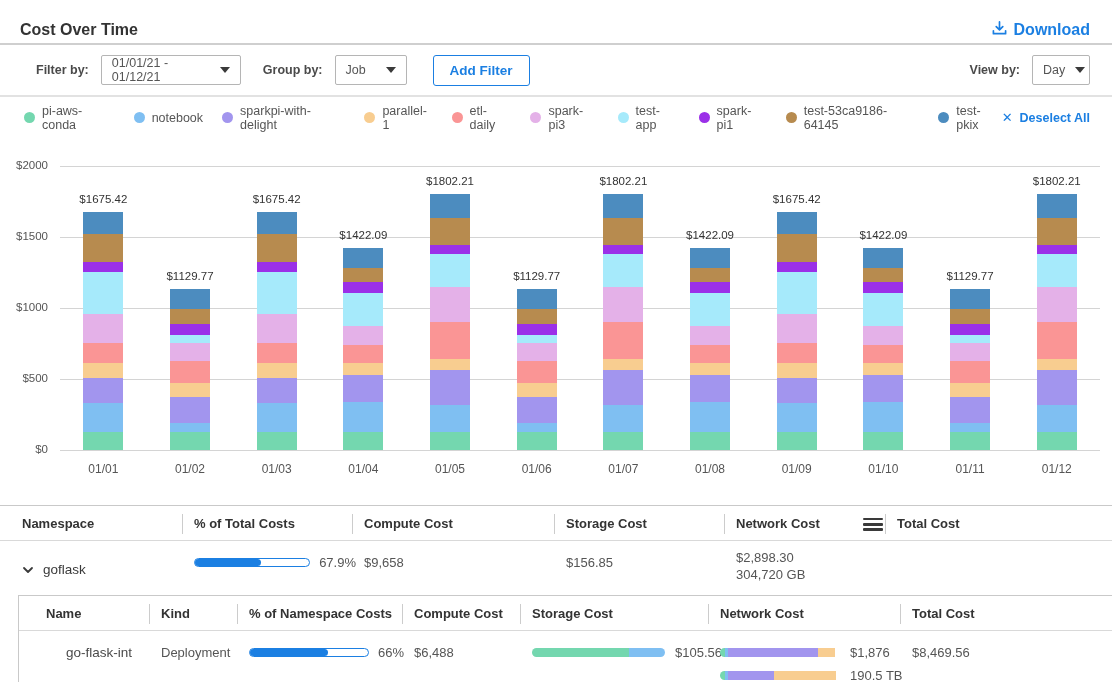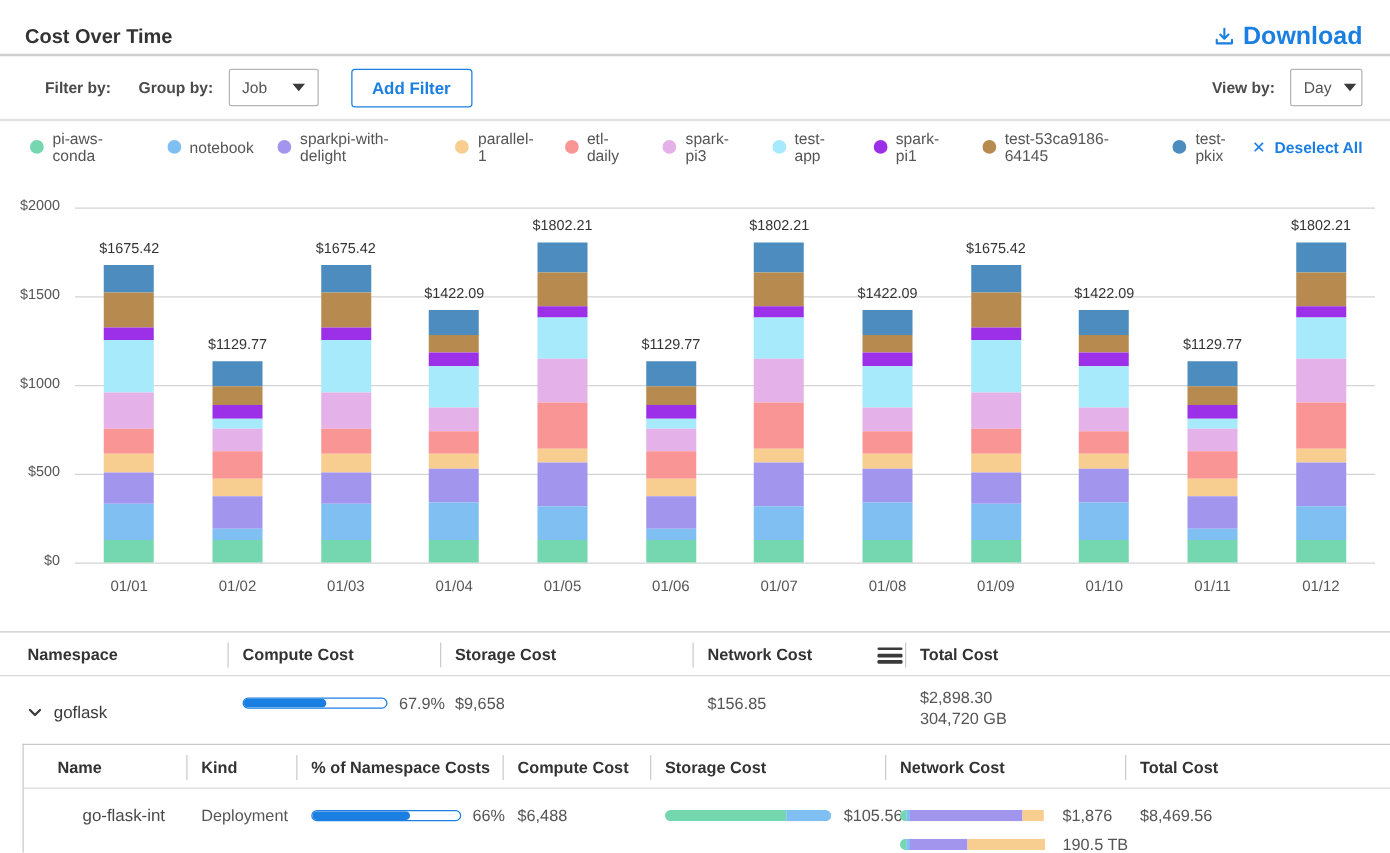--- a/index.html
+++ b/index.html
@@ -3,22 +3,22 @@
 <meta charset="utf-8">
 <style>
   * { margin:0; padding:0; box-sizing:border-box; }
   html,body { width:1112px; height:682px; background:#fff; overflow:hidden;
     font-family:"Liberation Sans","DejaVu Sans",sans-serif; color:#3a3a3a; }
 
   
   .app-header { height:45px; display:flex; align-items:center; justify-content:space-between;
     padding:16px 22px 0 20px; border-bottom:2px solid #cfcfcf; }
   .app-title { font-size:16px; font-weight:bold; color:#333; }
-  .download-btn { display:flex; align-items:center; gap:7px; color:#1b7fe2; font-weight:bold;
-    font-size:20px; cursor:pointer; background:none; border:none; font-family:inherit; }
+  .download-btn { display:flex; align-items:flex-start; gap:7px; color:#1b7fe2; font-weight:bold;
+    font-size:16px; cursor:pointer; background:none; border:none; font-family:inherit; }
 
   
   .filter-bar { height:52px; display:flex; align-items:center; padding:0 22px 0 36px;
     border-bottom:2px solid #e2e2e2; gap:12px; }
   .bar-label { font-size:12.5px; font-weight:bold; color:#4a4a4a; white-space:nowrap; }
   .select { display:flex; align-items:center; justify-content:space-between; gap:10px;
     border:1px solid #b5b5b5; border-radius:2px; height:30px; padding:0 10px; background:#fff;
     font-size:12.5px; color:#555; cursor:pointer; }
   .select .caret { width:0; height:0; border-left:5px solid transparent; border-right:5px solid transparent;
     border-top:6px solid #3a3a3a; }
@@ -90,20 +90,24 @@
           <path d="M8 1v8M4.5 6L8 9.5 11.5 6" stroke="#1b7fe2" stroke-width="1.8" fill="none" stroke-linecap="round" stroke-linejoin="round"></path>
           <path d="M1.5 10.5v3h13v-3" stroke="#1b7fe2" stroke-width="1.8" fill="none" stroke-linecap="round" stroke-linejoin="round"></path>
         </svg>
     </span>
     <span>Download</span>
   </button>
 </div>
 
 <div class="filter-bar">
   <span class="bar-label">Filter by:</span>
+  <div class="select date-select">
+    <span>01/01/21 - 01/12/21</span>
+    <span class="caret"></span>
+  </div>
   <span class="bar-label" style="margin-left:10px">Group by:</span>
   <div class="select group-select">
     <span>Job</span>
     <span class="caret"></span>
   </div>
   <button class="add-filter-btn">Add Filter</button>
   <div class="spacer"></div>
   <span class="bar-label">View by:</span>
   <div class="select view-select">
     <span>Day</span>
@@ -365,20 +369,21 @@
           <div class="bar-total">$1802.21</div>
         </div>
         <div class="x-label">01/12</div>
       </div>
     </div>
 </div>
 
 <div class="ns-table">
   <div class="ns-grid th-row">
     <div class="th">Namespace</div>
+    <div class="th divided">% of Total Costs</div>
     <div class="th divided">Compute Cost</div>
     <div class="th divided">Storage Cost</div>
     <div class="th divided">
       <span>Network  Cost</span>
       <span class="hamburger">
           <span></span>
           <span></span>
           <span></span>
         </span>
     </div>

